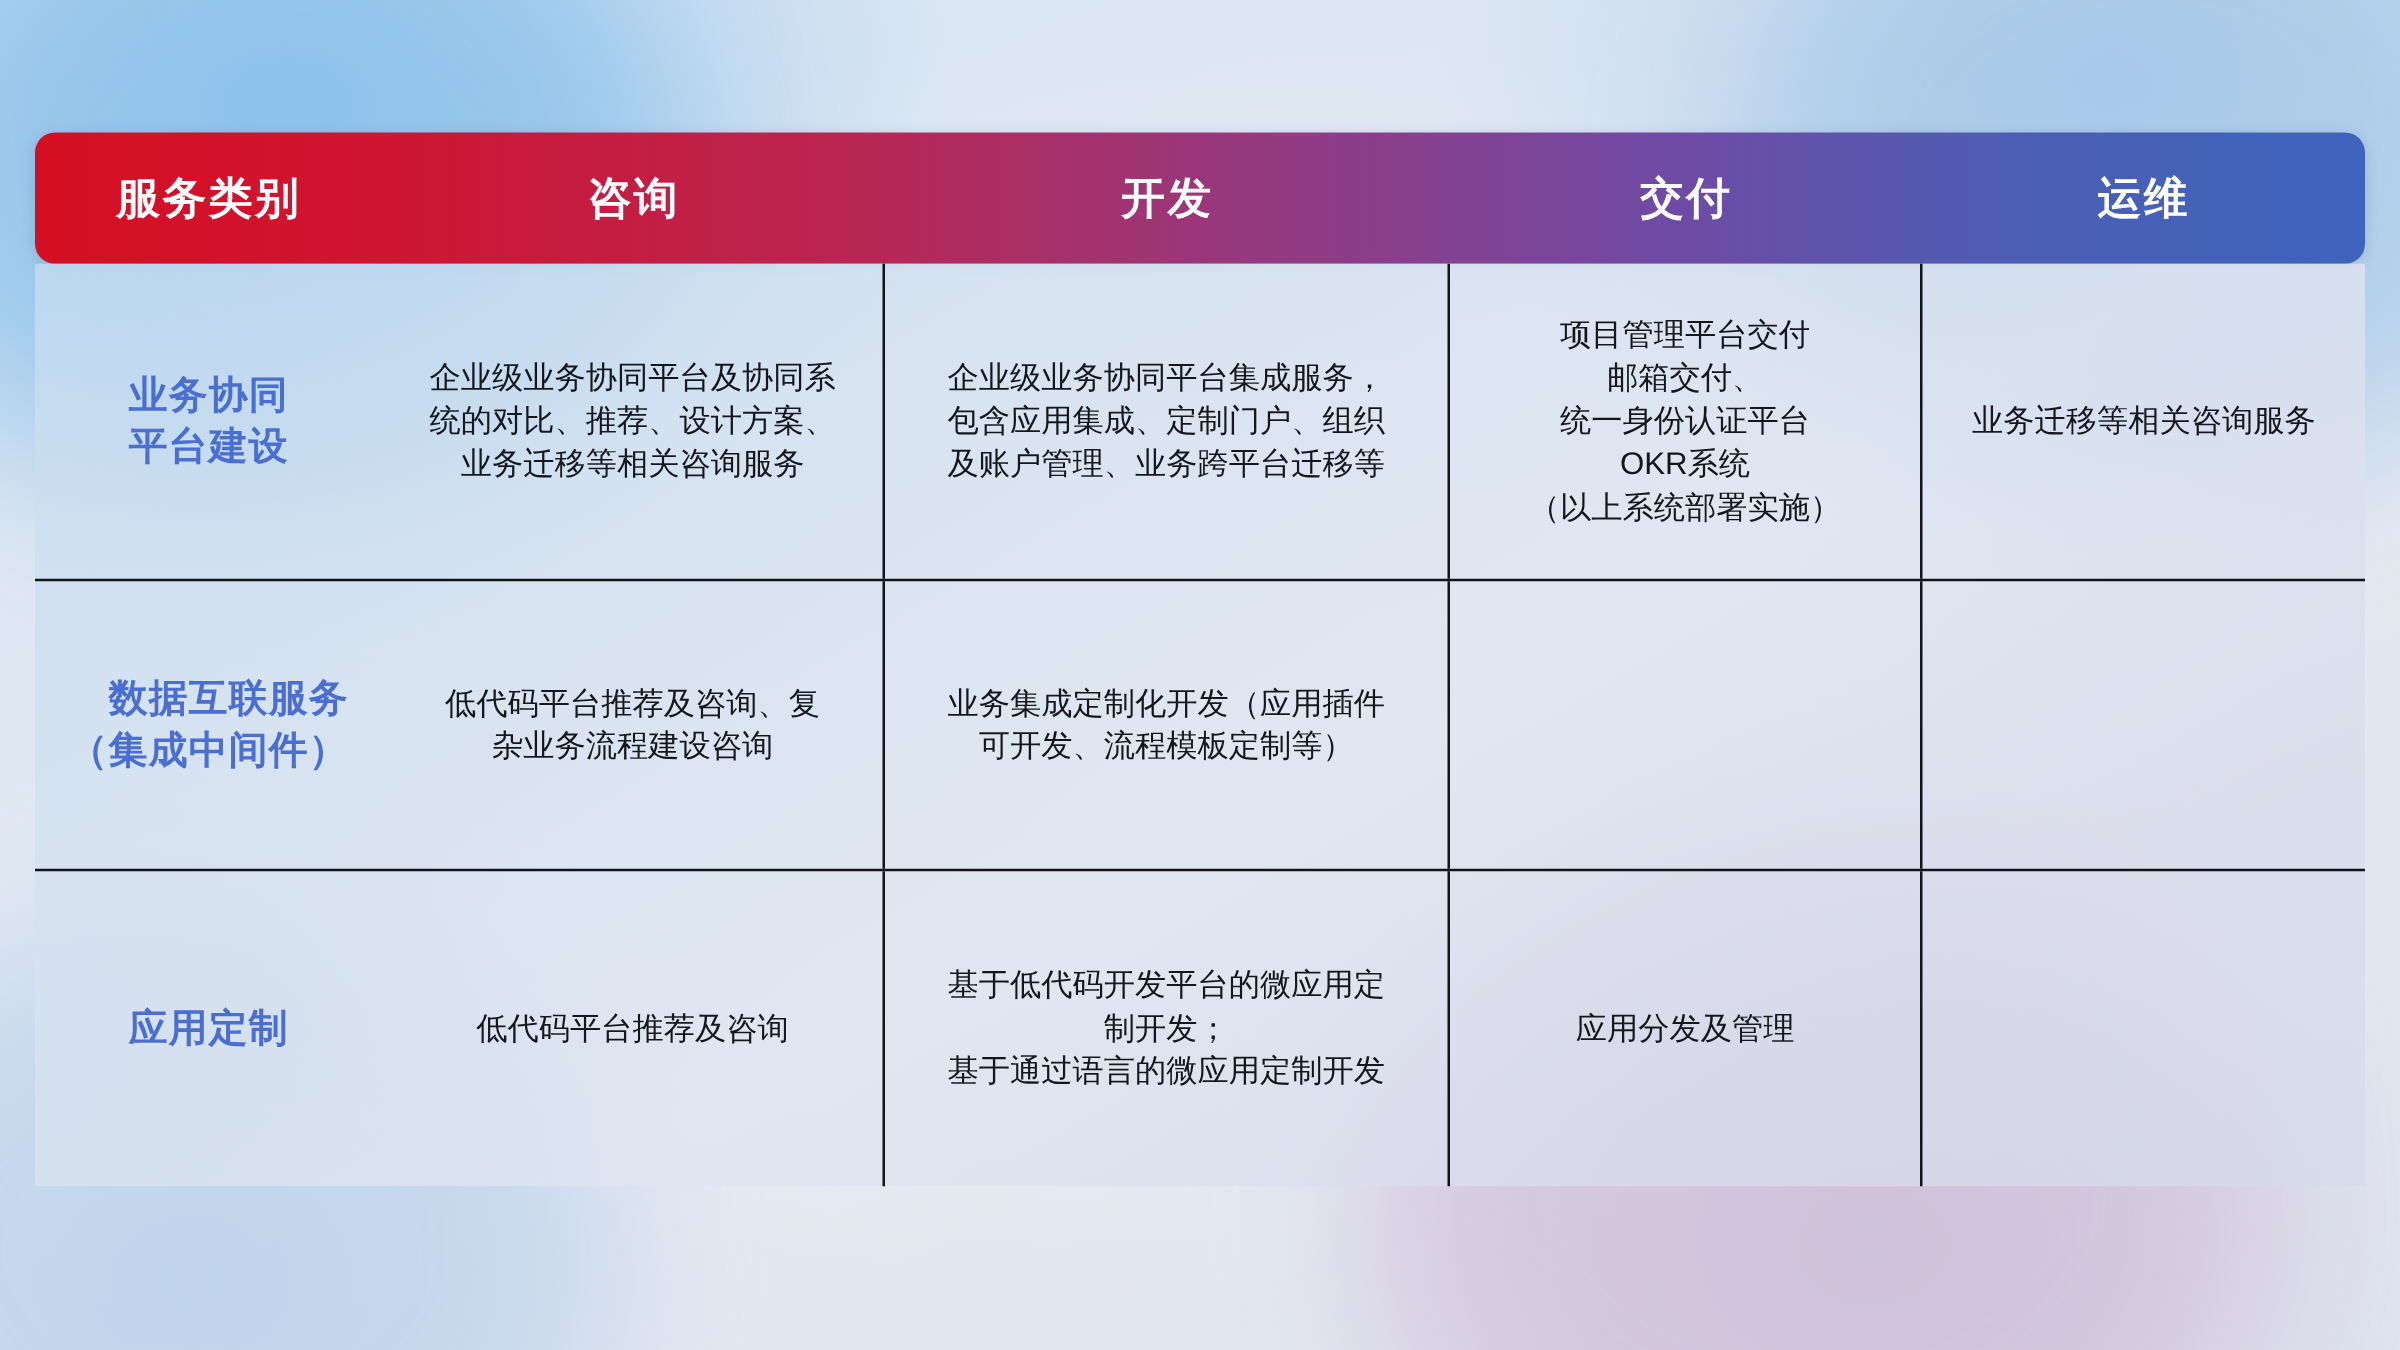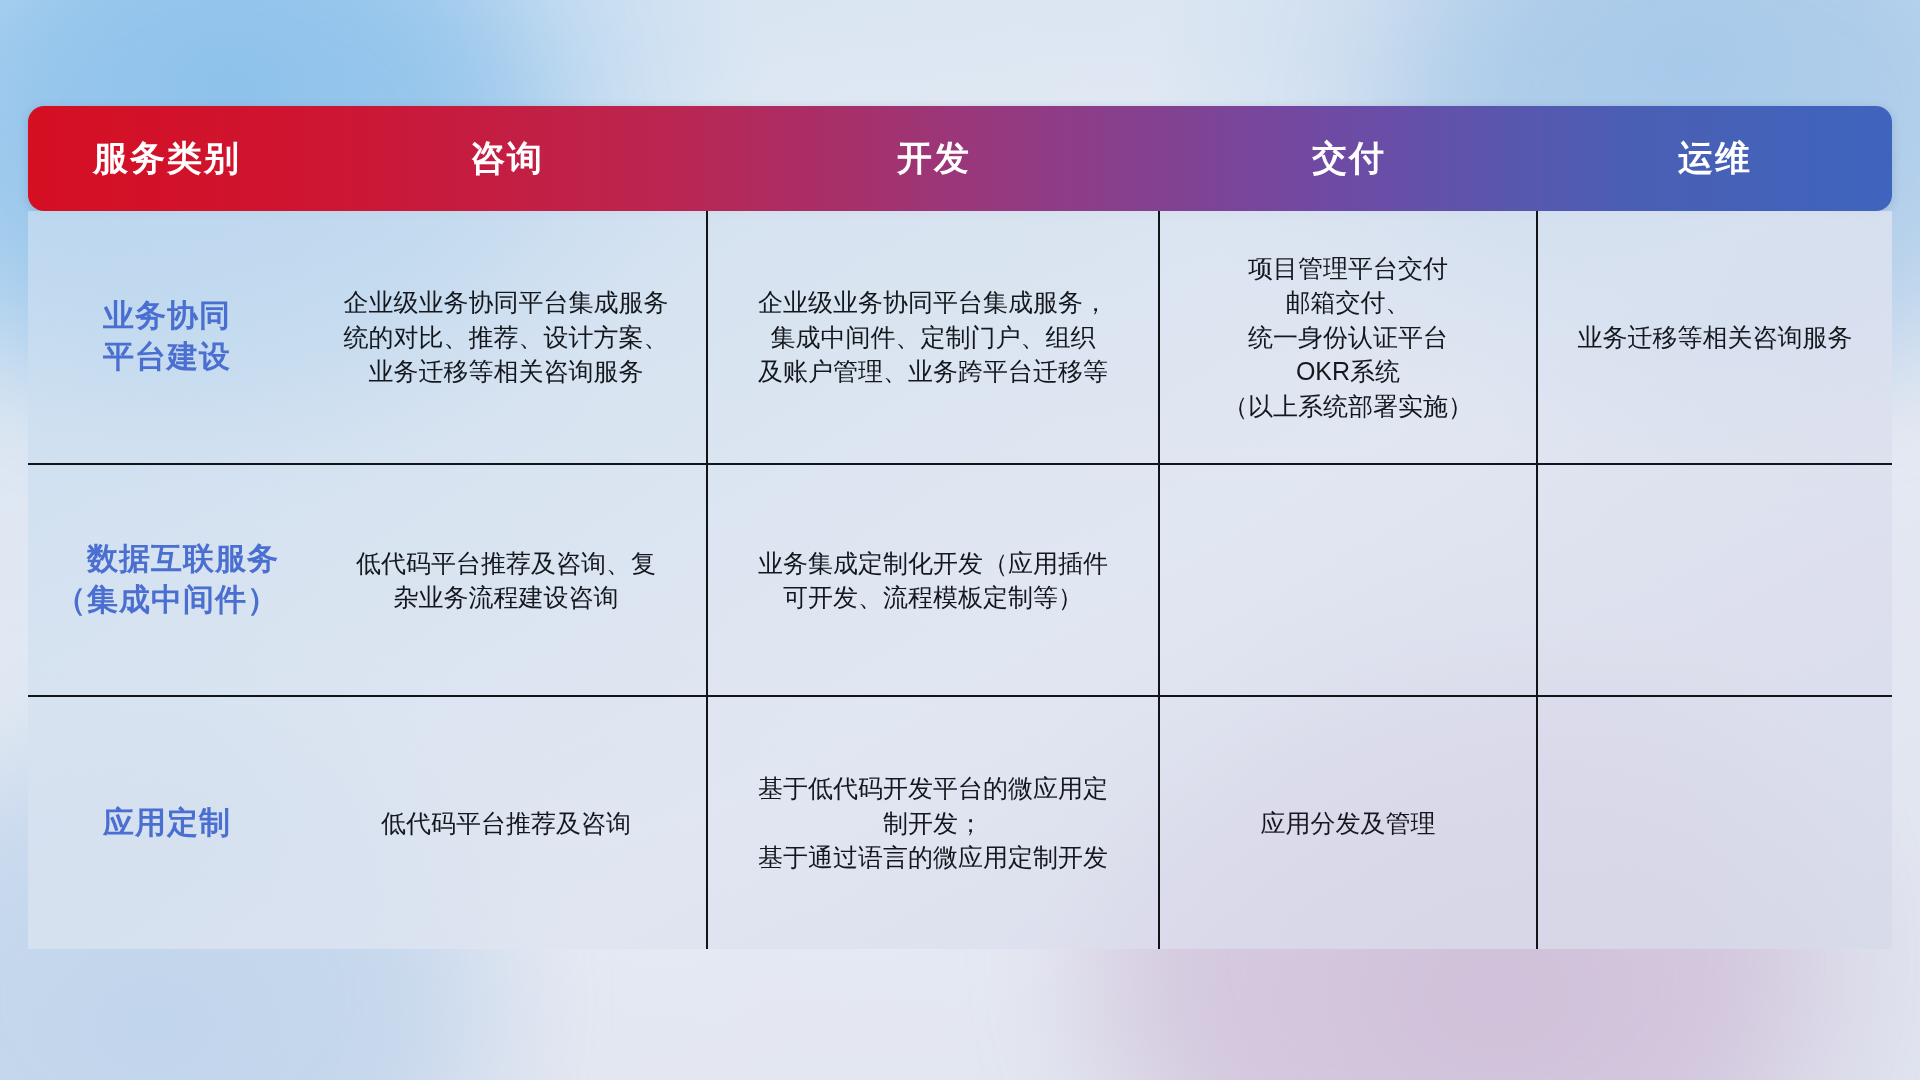--- a/index.html
+++ b/index.html
@@ -120,27 +120,27 @@
   </div>
 
   <div class="tbody">
 
     <div class="trow r0">
       <div class="td c0">
           <span class="cat cell-text">业务协同
 平台建设</span>
         </div>
       <div class="td c1">
-          <span class="cell-text">企业级业务协同平台集成服务
+          <span class="cell-text">企业级业务协同平台及协同系
 统的对比、推荐、设计方案、
 业务迁移等相关咨询服务</span>
         </div>
       <div class="td c2">
           <span class="cell-text">企业级业务协同平台集成服务，
-集成中间件、定制门户、组织
+包含应用集成、定制门户、组织
 及账户管理、业务跨平台迁移等</span>
         </div>
       <div class="td c3">
           <span class="cell-text">项目管理平台交付
 邮箱交付、
 统一身份认证平台
 OKR系统
 （以上系统部署实施）</span>
         </div>
       <div class="td c4">

